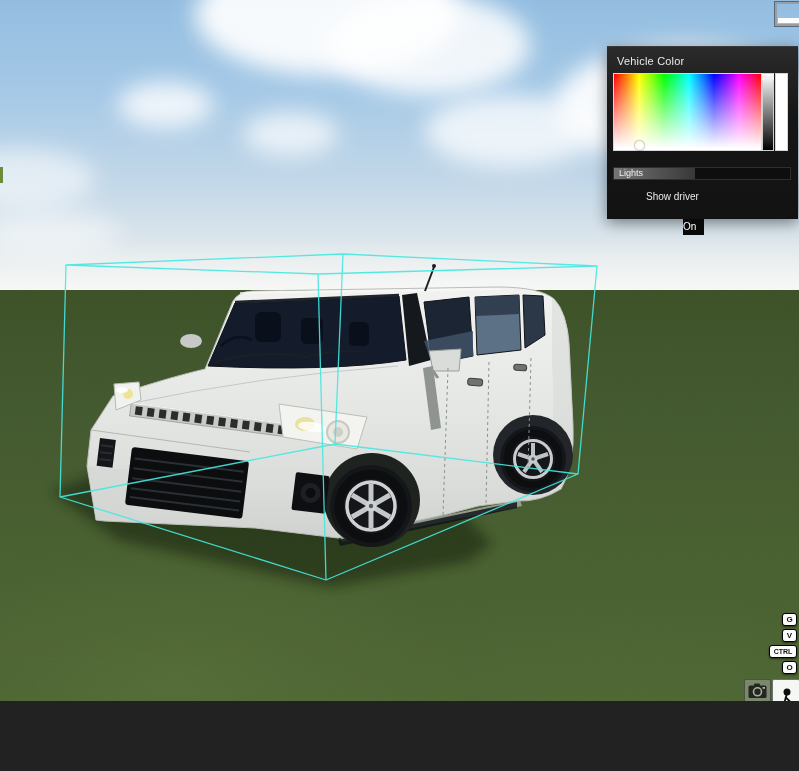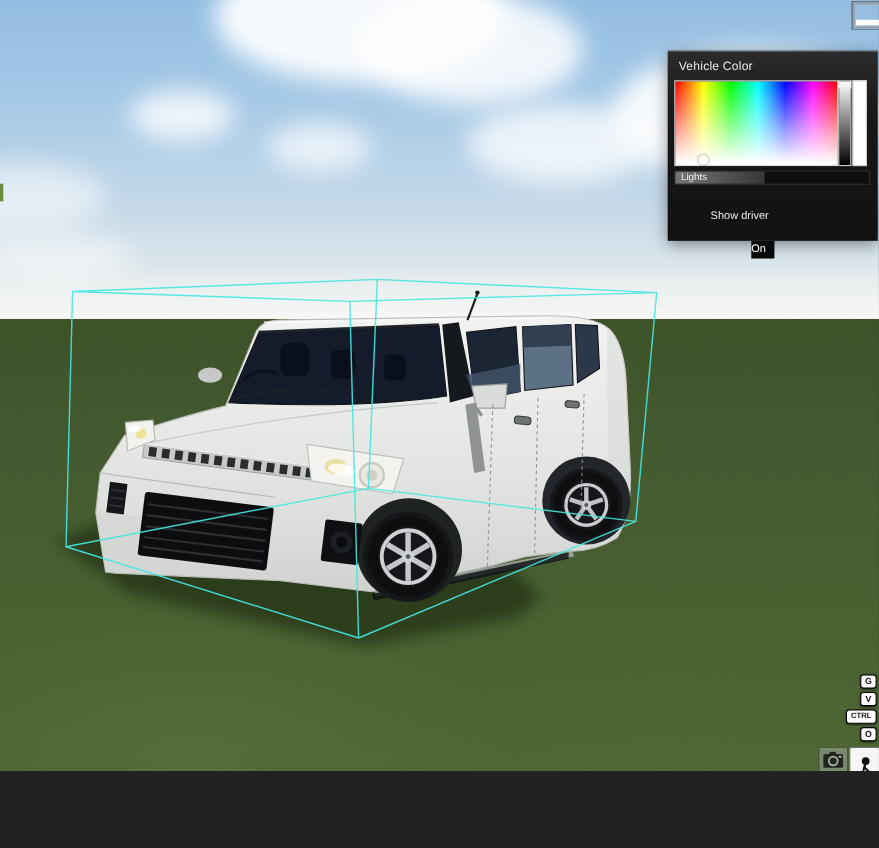--- a/index.html
+++ b/index.html
@@ -39,21 +39,21 @@
               linear-gradient(to right,#f00 0%,#ff8000 9%,#ff0 17%,#80ff00 26%,#0f0 34%,
                 #00ff80 43%,#0ff 51%,#0080ff 60%,#00f 68%,#8000ff 77%,#f0f 85%,#ff0080 93%,#f00 100%);}
   .vc-cursor{position:absolute;width:7px;height:7px;border:1.5px solid #fdfdfd;border-radius:50%;
              box-shadow:0 0 2px rgba(0,0,0,.7);left:21px;top:67px;}
   .vc-vslider{position:absolute;left:155px;top:26px;width:10px;height:76px;border:1px solid #cfcfcf;
               background:linear-gradient(#ffffff,#000000);}
   .vc-vcursor-l,.vc-vcursor-r{position:absolute;top:-1px;width:0;height:0;border-style:solid;}
   .vc-vcursor-l{left:-1px;border-width:4px 0 4px 5px;border-color:transparent transparent transparent #f2f2f2;}
   .vc-vcursor-r{right:-1px;border-width:4px 5px 4px 0;border-color:transparent #f2f2f2 transparent transparent;}
   .vc-preview{position:absolute;left:168px;top:26px;width:11px;height:76px;border:1px solid #d4d4d4;background:#fff;}
-  .vc-lights{position:absolute;left:6px;top:108px;width:176px;height:11px;background:#0e0e0e;
+  .vc-lights{position:absolute;left:6px;top:120px;width:176px;height:11px;background:#0e0e0e;
              border:1px solid #2f2f2f;}
   .vc-lights-fill{position:absolute;left:0;top:0;height:11px;width:46%;
              background:linear-gradient(to right,#757575,#4a4a4a 70%,#383838);}
   .vc-lights-label{position:absolute;left:5px;top:0;font-size:9px;line-height:11px;color:#efefef;}
   .vc-driver-label{position:absolute;left:9px;top:144px;font-size:10px;margin-left:30px;}
   .vc-on-btn{position:absolute;left:76px;top:141px;width:21px;height:16px;background:#090909;
              color:#fff;font-size:10px;text-align:left;line-height:16px;cursor:pointer;margin-top:31px;}
   
   .mini-win{position:absolute;left:775px;top:2px;width:23px;height:20px;
             border:2px solid #989ea3;box-shadow:0 0 0 1px rgba(55,62,68,.65);cursor:pointer;}

